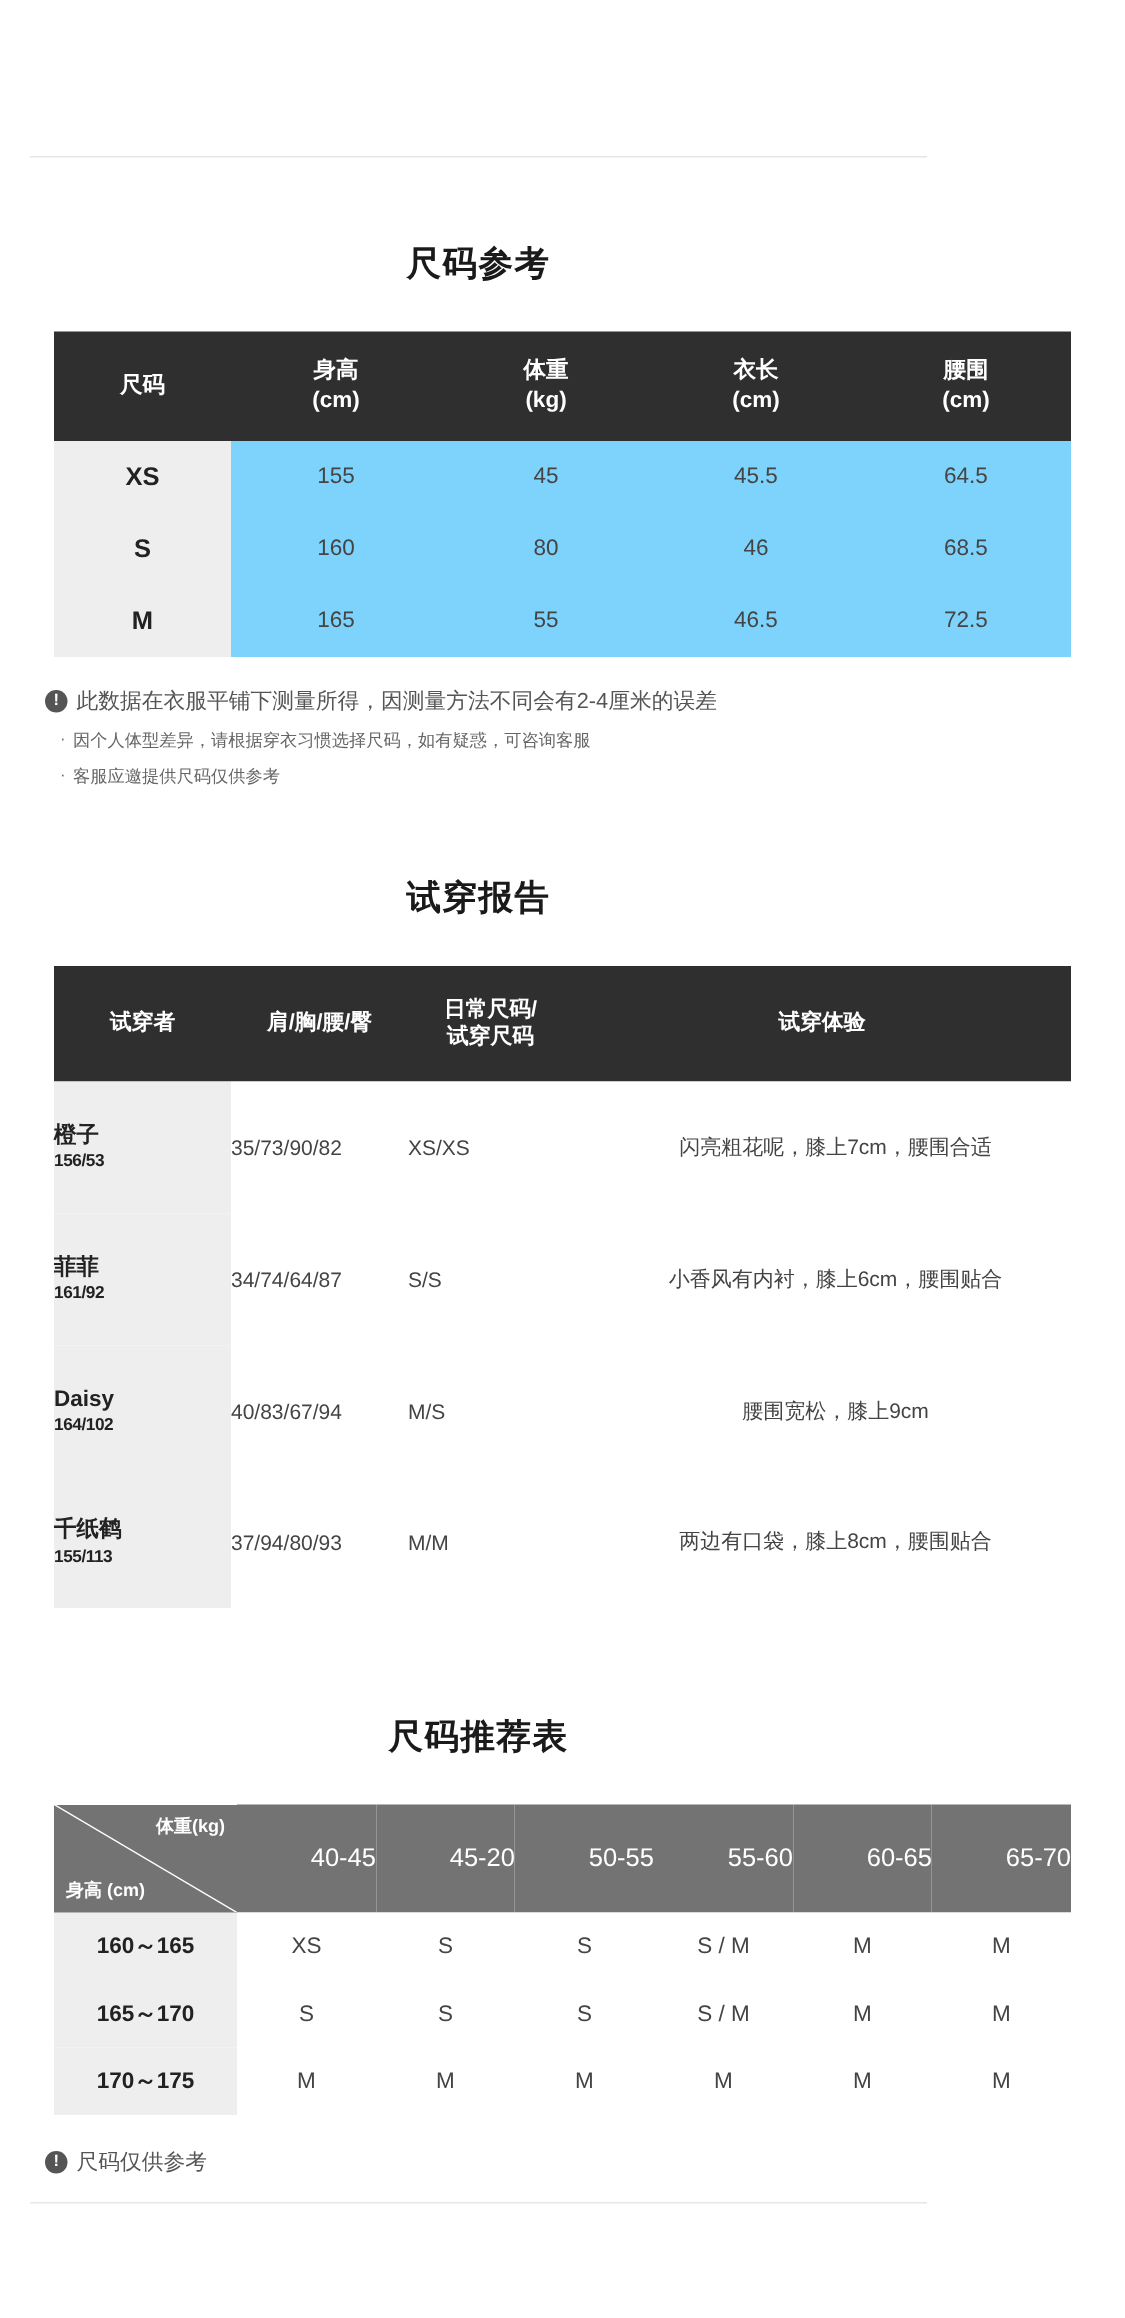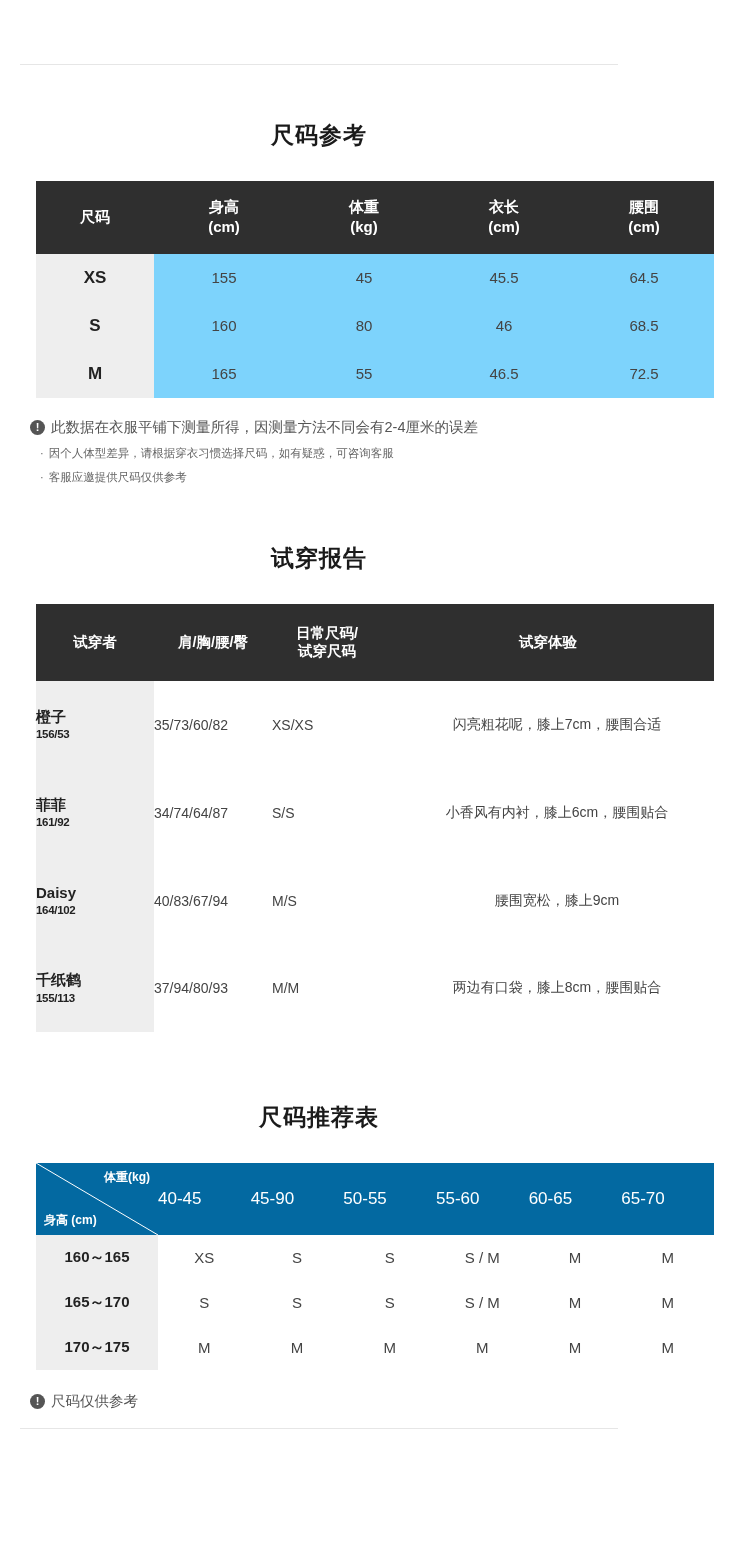--- a/index.html
+++ b/index.html
@@ -11,20 +11,21 @@
     width: 750px;
     min-height: 1545px;
     font-family: "Liberation Sans", sans-serif;
     color: #333333;
     position: relative;
   }
   .page {
     width: 638px;
     box-sizing: border-box;
     position: relative;
+    margin-top: 40px;
   }
   .top-rule {
     position: absolute;
     left: 20px;
     right: 20px;
     top: 64px;
     height: 1px;
     background: #e6e6e6;
   }
   .section-title {
@@ -156,26 +157,26 @@
     letter-spacing: -0.3px;
   }
   .tbl-try td.c4 { text-align: center; padding-left: 18px; }
 
   
   #title-recommend { margin-top: 70px; }
   .tbl-rec {
     width: 678px;
   }
   .tbl-rec thead th {
-    background: #0369a1;
+    background: #737373;
     color: #fff;
     font-size: 17px;
     font-weight: normal;
     padding: 18px 0;
-    text-align: left;
+    text-align: right;
   }
   .tbl-rec thead th.corner {
     width: 122px;
     padding: 0;
     position: relative;
     height: 72px;
   }
   .corner-box {
     position: relative;
     width: 122px;
@@ -315,21 +316,21 @@
           </th>
           <th>试穿体验</th>
         </tr>
       </thead>
       <tbody>
         <tr>
           <td class="c1">
             <span class="model-name">橙子</span>
             <span class="model-size">156/53</span>
           </td>
-          <td>35/73/60/82</td>
+          <td>35/73/90/82</td>
           <td>XS/XS</td>
           <td class="c4">闪亮粗花呢，膝上7cm，腰围合适</td>
         </tr>
         <tr>
           <td class="c1">
             <span class="model-name">菲菲</span>
             <span class="model-size">161/92</span>
           </td>
           <td>34/74/64/87</td>
           <td>S/S</td>
@@ -366,21 +367,21 @@
           <th class="corner">
             <div class="corner-box">
               <svg class="diag" viewBox="0 0 122 72" preserveAspectRatio="none">
                 <line x1="0" y1="0" x2="122" y2="72" stroke="#ffffff" stroke-width="1"></line>
               </svg>
               <span class="lbl-w">体重(kg)</span>
               <span class="lbl-h">身高 (cm)</span>
             </div>
           </th>
           <th>40-45</th>
-          <th>45-90</th>
+          <th>45-20</th>
           <th>50-55</th>
           <th>55-60</th>
           <th>60-65</th>
           <th>65-70</th>
         </tr>
       </thead>
       <tbody>
         <tr>
           <td class="rowhead">160～165</td>
           <td>XS</td>

